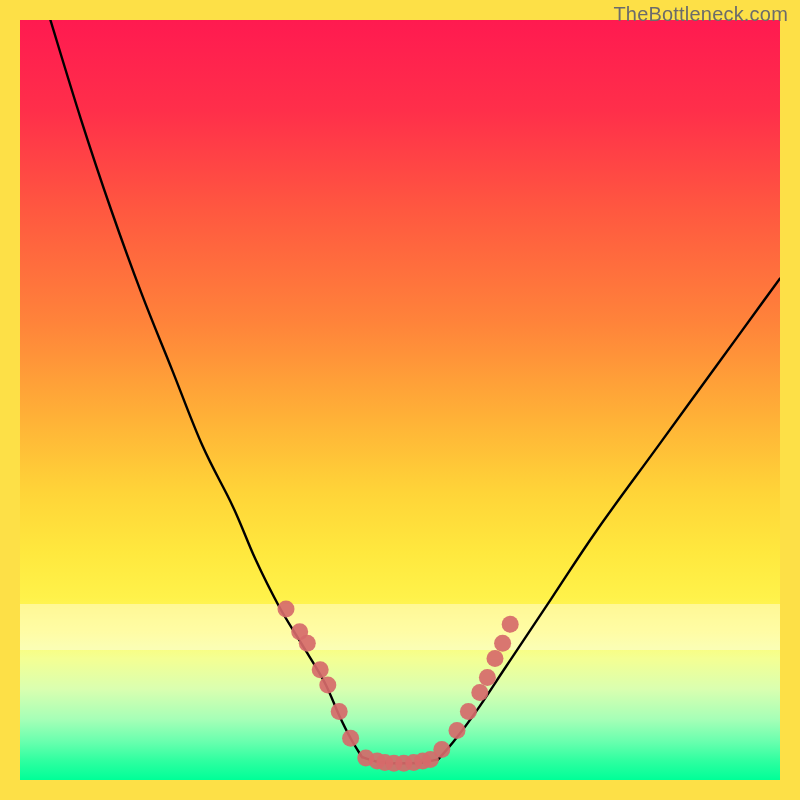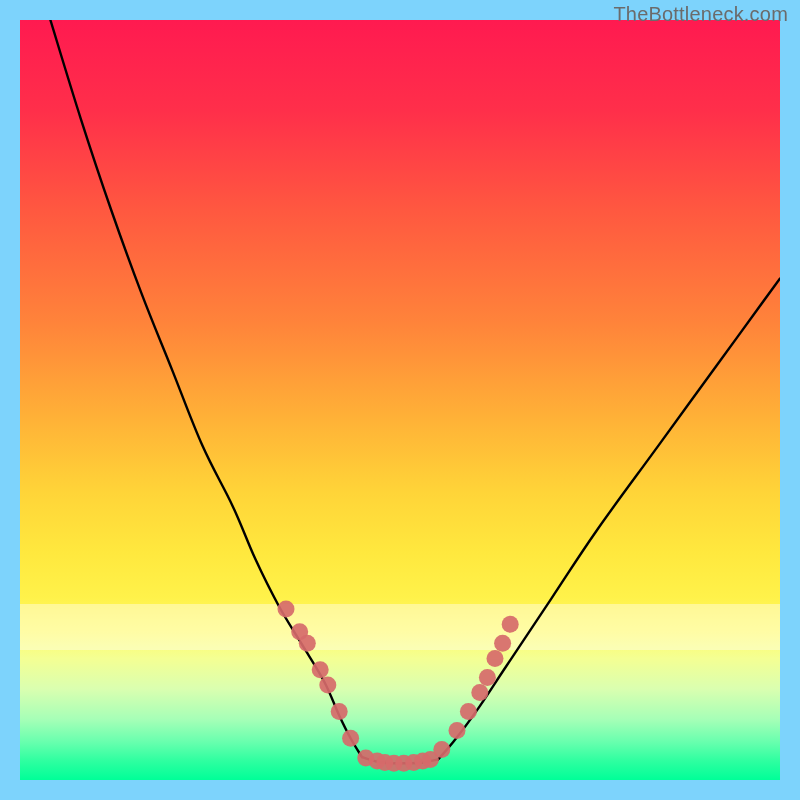--- a/index.html
+++ b/index.html
@@ -8,21 +8,21 @@
     width: 800px;
     height: 800px;
     overflow: hidden;
     background: #000;
     font-family: Arial, Helvetica, sans-serif;
   }
   .stage {
     position: relative;
     width: 800px;
     height: 800px;
-    background: #7dd3fc;
+    background: #fde047;
   }
   .plot-area {
     position: absolute;
     left: 20px;
     top: 20px;
     width: 760px;
     height: 760px;
     overflow: hidden;
   }
   .grad {

